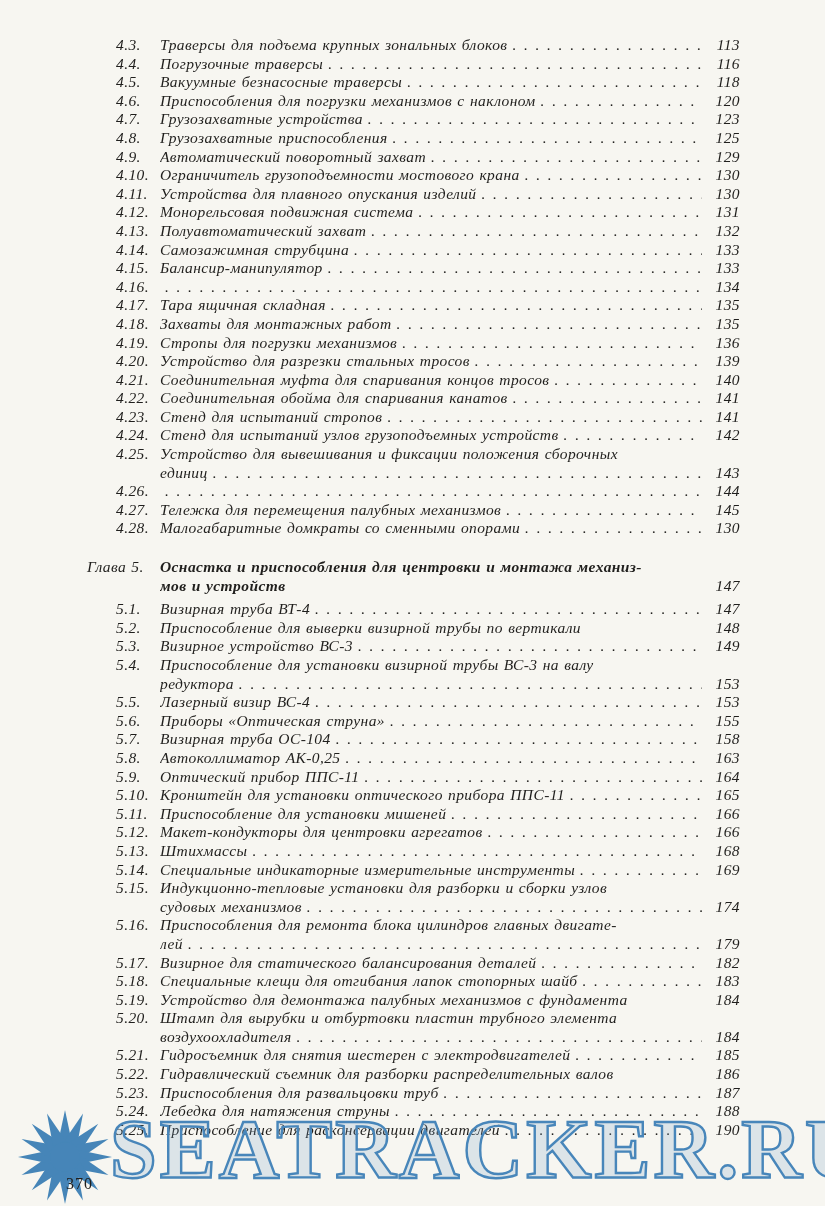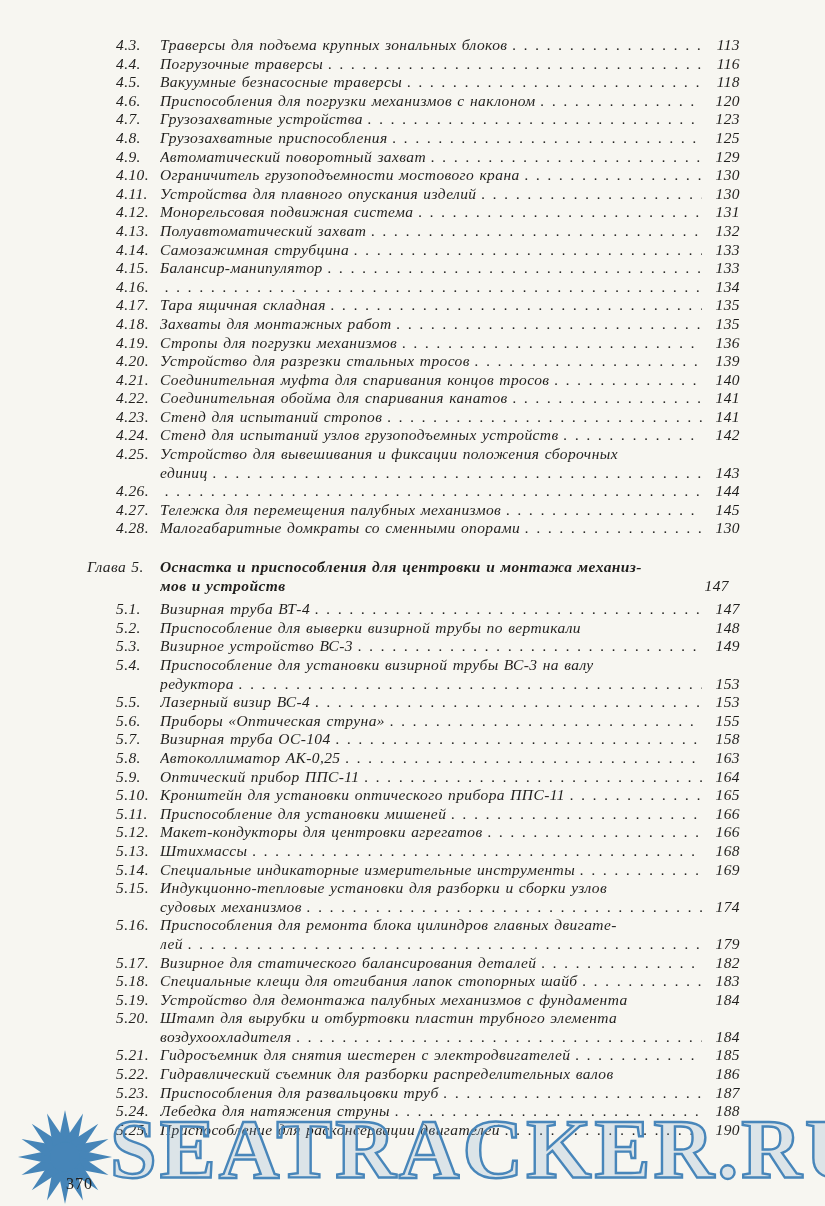--- a/index.html
+++ b/index.html
@@ -38,21 +38,21 @@
   .dots {
     flex: 1 1 0;
     min-width: 0;
     overflow: hidden;
     white-space: nowrap;
     padding-left: 5px;
     word-spacing: 3px;
   }
   .pg { flex: 0 0 38px; text-align: right; white-space: nowrap; }
 
-  .chapter { margin: 20px 11px 5px 0; }
+  .chapter { margin: 20px 0 5px 0; }
   .chapter .num { flex: 0 0 73px; margin-left: -29px; }
   .chapter .text { font-weight: bold; }
 
   .folio {
     position: absolute;
     left: 66px;
     top: 1175px;
     font-size: 16px;
     letter-spacing: 1px;
     z-index: 3;

